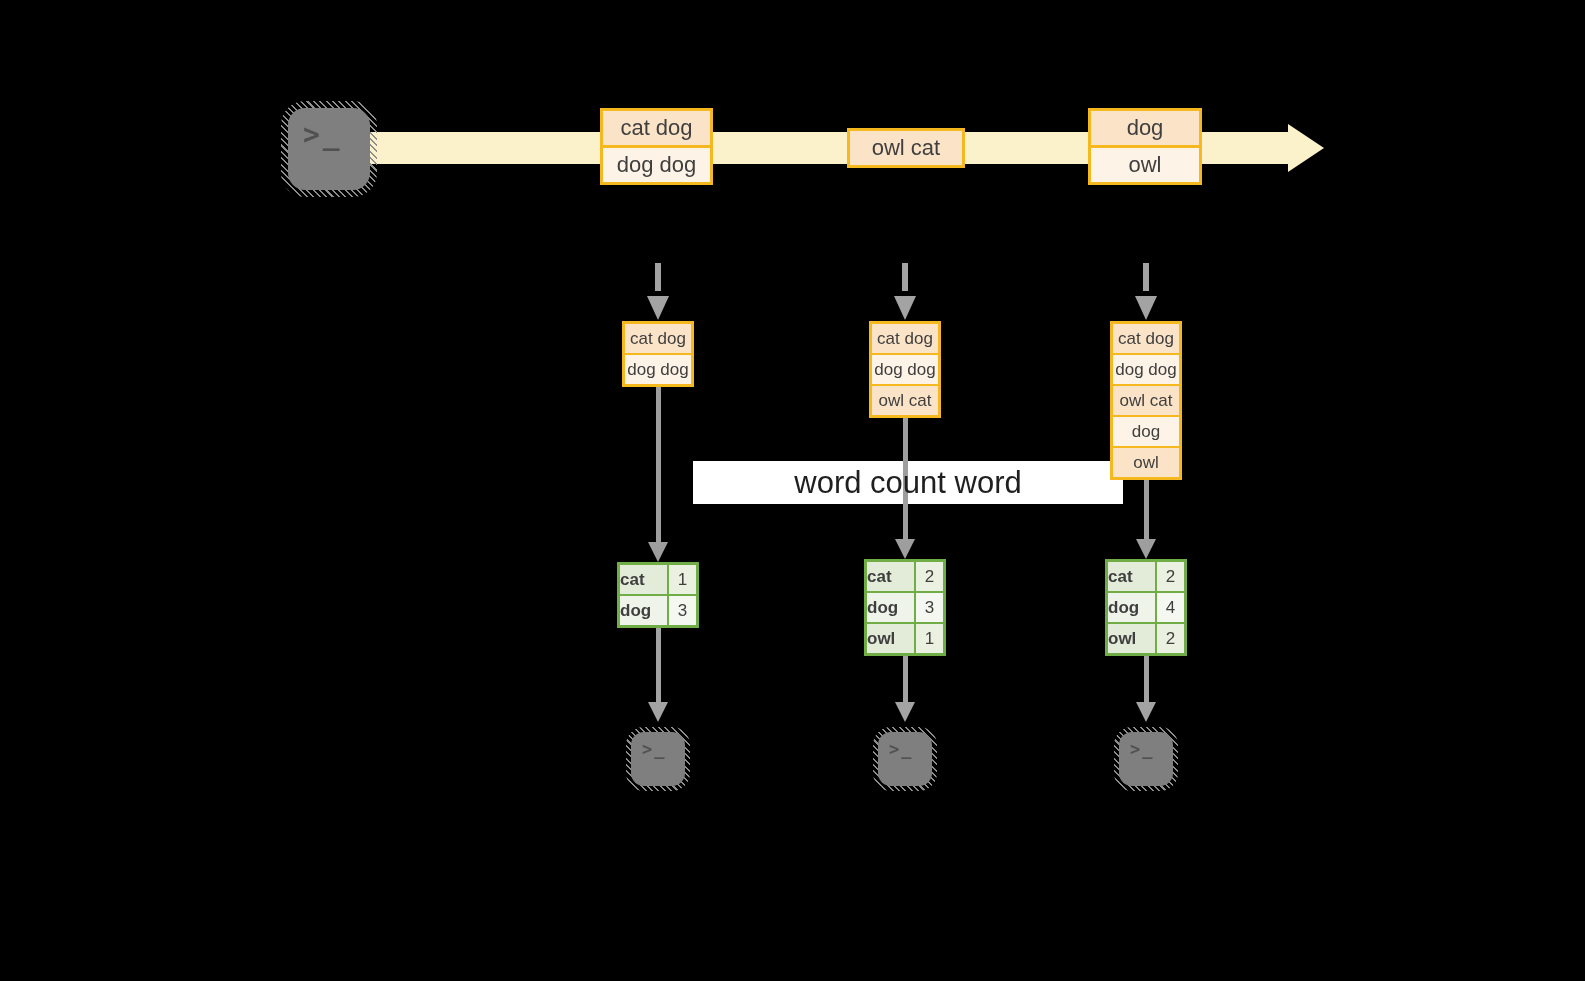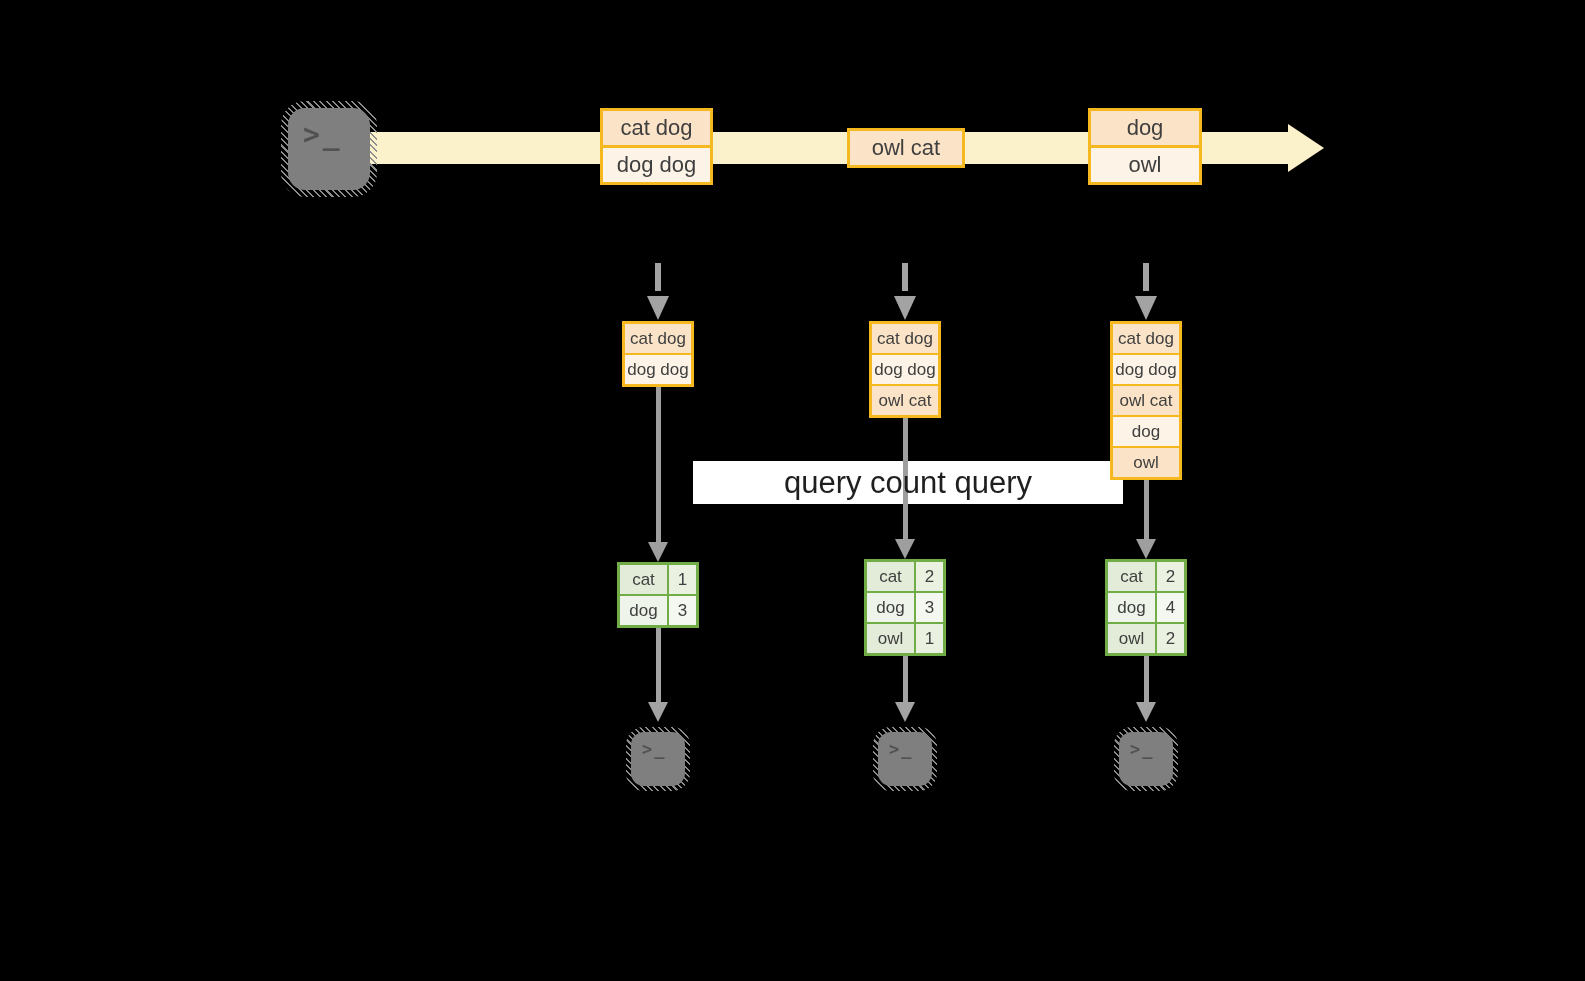--- a/index.html
+++ b/index.html
@@ -56,21 +56,21 @@
 
   
   .banner-bg{left:693px;top:461px;width:430px;height:43px;background:var(--banner-bg);z-index:2;}
   .banner-label{left:693px;top:461px;width:430px;height:43px;line-height:43px;
     text-align:center;font-size:31px;color:var(--banner-text);z-index:4;}
 
   
   .ctable{border:3px solid var(--table-border);box-sizing:border-box;width:82px;z-index:6;}
   .crow{display:flex;height:29px;line-height:29px;font-size:17px;}
   .crow + .crow{border-top:2px solid var(--table-border);}
-  .word-cell{width:47px;text-align:center;}
+  .word-cell{width:47px;text-align:left;font-weight:bold;}
   .count-cell{width:27px;text-align:center;border-left:2px solid var(--table-border);}
   .ca .word-cell{background:var(--table-fill-a);} .ca .count-cell{background:var(--table-fill-a-count);}
   .cb .word-cell{background:var(--table-fill-b);} .cb .count-cell{background:var(--table-fill-b-count);}
   .t1{left:617px;top:562px;} .t2{left:864px;top:559px;} .t3{left:1105px;top:559px;}
 </style>
 </head>
 <body>
 
 <div class="canvas">
 
@@ -103,21 +103,21 @@
   <div class="abs dash-head" style="left:1135px;"></div>
 
   <div class="abs conn" style="left:656px;top:387px;height:156px;"></div>
   <div class="abs conn-head" style="left:648px;top:542px;"></div>
   <div class="abs conn" style="left:903px;top:418px;height:123px;"></div>
   <div class="abs conn-head" style="left:895px;top:539px;"></div>
   <div class="abs conn" style="left:1144px;top:480px;height:61px;"></div>
   <div class="abs conn-head" style="left:1136px;top:539px;"></div>
 
   <div class="abs banner-bg"></div>
-  <div class="abs banner-label">query count query</div>
+  <div class="abs banner-label">word count word</div>
 
   <div class="abs stack st1">
     <div class="stack-row fill-a">cat dog</div>
     <div class="stack-row fill-b">dog dog</div>
   </div>
   <div class="abs stack st2">
     <div class="stack-row fill-a">cat dog</div>
     <div class="stack-row fill-b">dog dog</div>
     <div class="stack-row fill-a">owl cat</div>
   </div>

